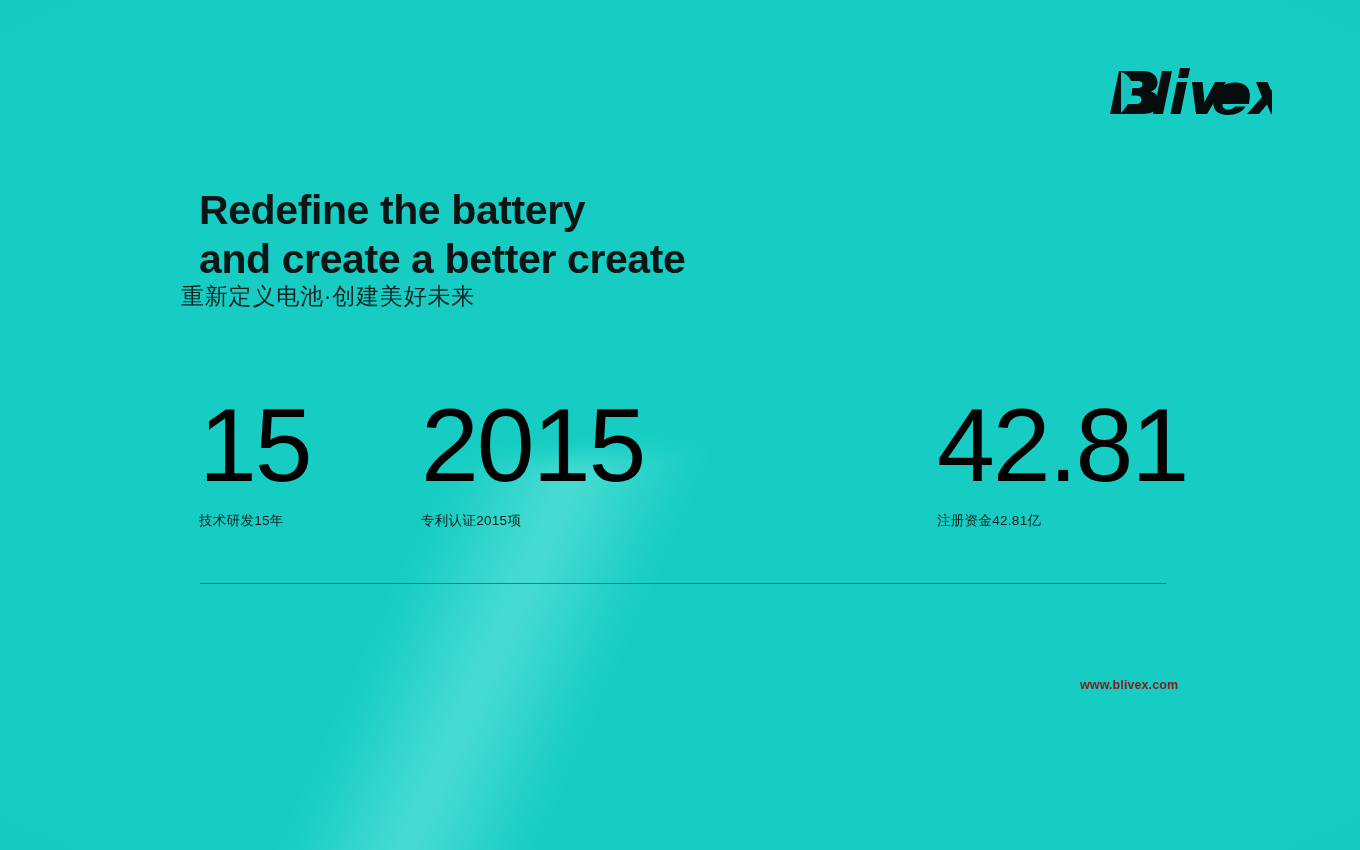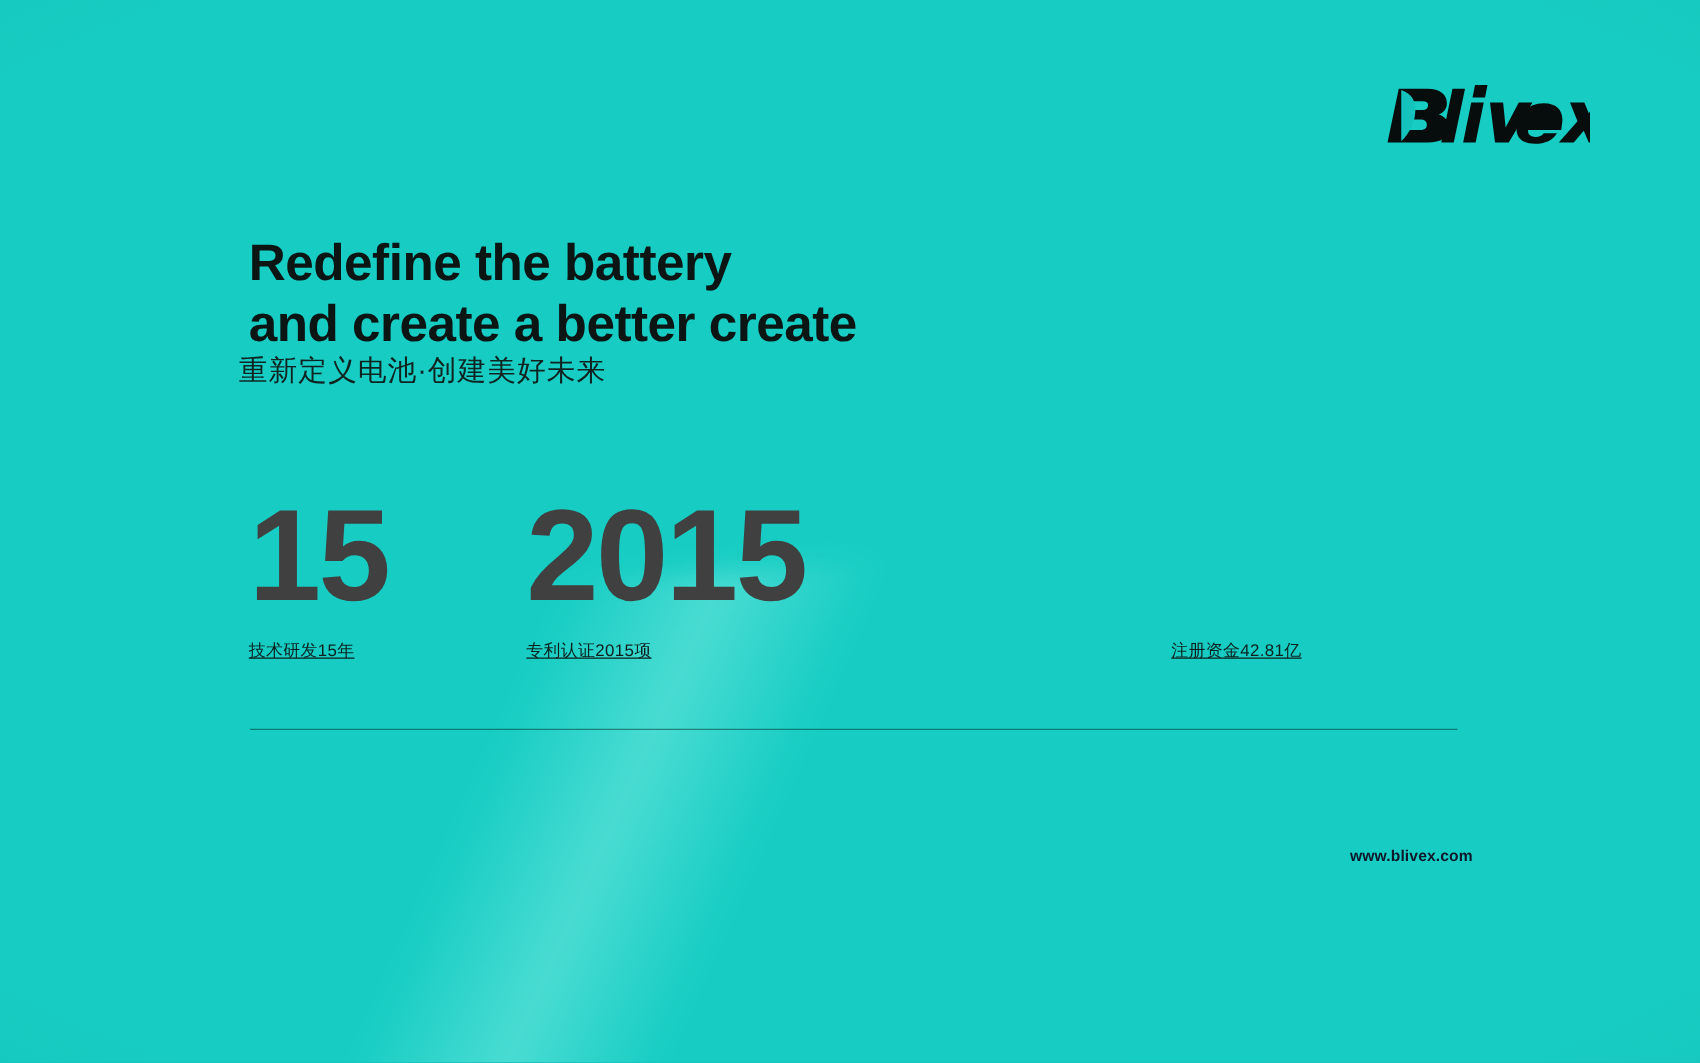--- a/index.html
+++ b/index.html
@@ -98,53 +98,52 @@
     color:#0b1514;
     font-size:41px;
     font-weight:700;
     line-height:1.0;
     letter-spacing:-0.4px;
   }
   .headline .l2 { display:block; margin-top:8px; }
 
   .subhead {
     position:absolute;
-    left:191px; top:281px;
+    left:181px; top:281px;
     color:#0f2321;
     font-size:23px;
     font-weight:400;
     letter-spacing:0.8px;
   }
 
   .stats {
     position:absolute;
     left:199px; top:385px;
     width:980px;
     height:145px;
   }
   .stat {
     position:absolute;
     bottom:0;
   }
   .stat-value {
     font-size:104px;
-    font-weight:700;
+    font-weight:400;
     line-height:0.86;
-    color:#404040;
+    color:#000000;
     letter-spacing:-2px;
     font-stretch:condensed;
     white-space:nowrap;
   }
   .stat-label {
     margin-top:22px;
     font-size:13.5px;
     color:#0d201e;
     letter-spacing:0.3px;
     white-space:nowrap;
-    text-decoration:underline;
   }
   .stat.s0 { left:0px; }
   .stat.s1 { left:222px; }
   .stat.s2 { left:524px; }
   .stat.s3 { left:738px; }
 
   .divider {
     position:absolute;
     left:200px; top:583px;
     width:966px; height:1px;
@@ -157,21 +156,21 @@
     width:300px;
     color:#0b1a19;
     font-size:13px;
     line-height:1.62;
     letter-spacing:0.05px;
   }
 
   .site {
     position:absolute;
     left:1080px; top:678px;
-    color:#0f172a;
+    color:#7f1d1d;
     font-size:12.5px;
     font-weight:700;
     letter-spacing:0.1px;
   }
 </style>
 </head>
 <body>
 
 <div class="slide">
 
@@ -220,20 +219,21 @@
     <div class="stats">
       <div class="stat s0">
         <div class="stat-value">15</div>
         <div class="stat-label">技术研发15年</div>
       </div>
       <div class="stat s1">
         <div class="stat-value">2015</div>
         <div class="stat-label">专利认证2015项</div>
       </div>
       <div class="stat s3">
+        <div class="stat-value">42.81</div>
         <div class="stat-label">注册资金42.81亿</div>
       </div>
     </div>
 
     <div class="divider"></div>
 
 
     <div class="site">www.blivex.com</div>
 
   </div>

